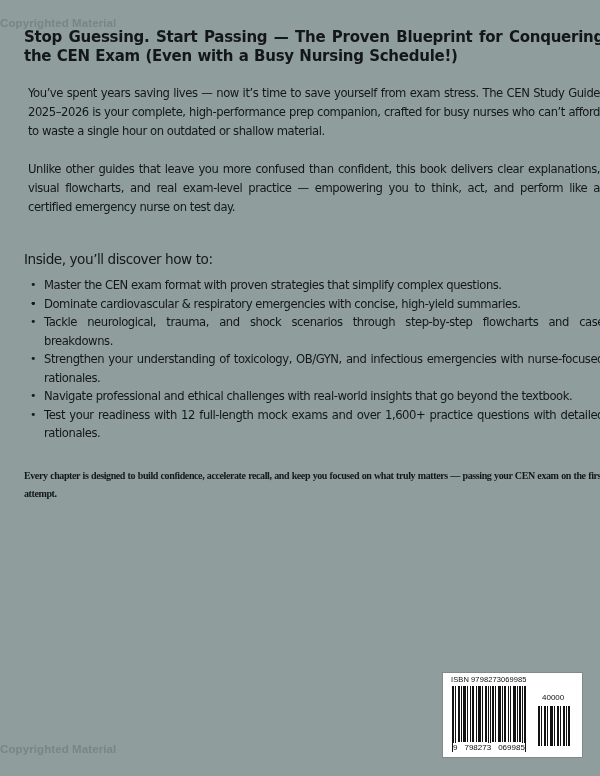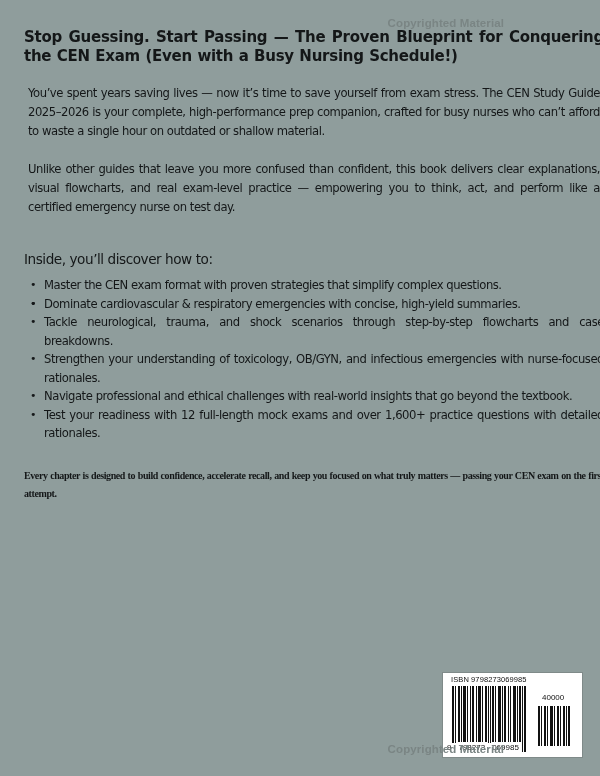--- a/index.html
+++ b/index.html
@@ -12,21 +12,21 @@
       background: #8f9d9c;
       position: relative;
       overflow: hidden;
       font-family: "DejaVu Sans", sans-serif;
       color: #141718;
     }
     .watermark {
       position: absolute;
       left: 0;
       width: 504px;
-      text-align: right;
+      text-align: left;
       font-family: "Liberation Sans", sans-serif;
       font-weight: bold;
       font-size: 11.5px;
       color: #7a8584;
       letter-spacing: 0.1px;
     }
     .wm-top { top: 17px; }
     .wm-bottom { top: 743px; }
 
     .content {
@@ -137,21 +137,21 @@
     .addon-text {
       position: absolute;
       left: 99px;
       top: 20px;
       font-family: "Liberation Sans", sans-serif;
       font-size: 8px;
       color: #111;
     }
     .human-readable {
       position: absolute;
-      left: 4px;
+      left: 10px;
       top: 70px;
       font-family: "Liberation Sans", sans-serif;
       font-size: 8px;
       color: #111;
       background: #fff;
       line-height: 10px;
     }
     .human-readable .gap {
       display: inline-block;
       width: 7px;

